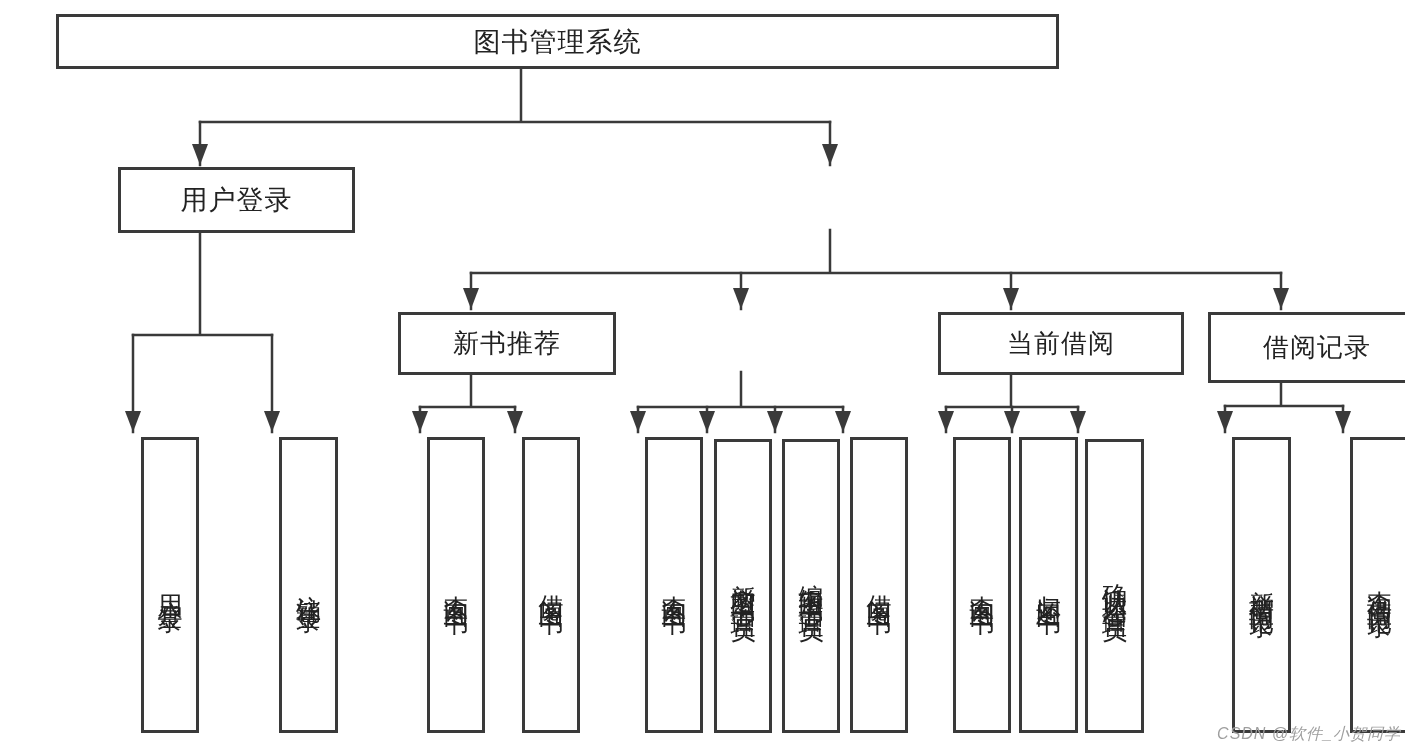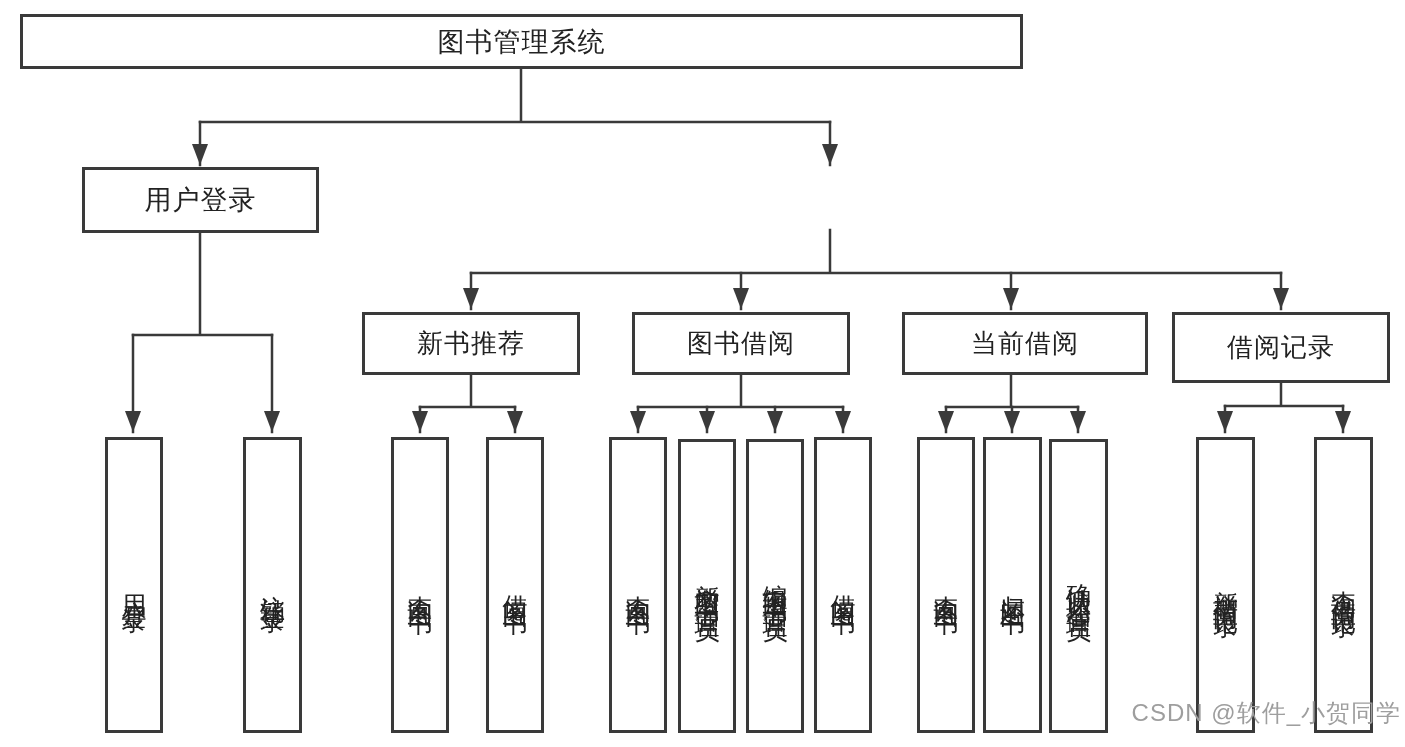--- a/index.html
+++ b/index.html
@@ -25,37 +25,39 @@
   }
   .connectors .arrowhead{fill:var(--line);}
   .box{
     position:absolute;
     box-sizing:border-box;
     background:var(--background);
     border:3px solid var(--line);
     display:flex;align-items:center;justify-content:center;
     color:var(--text);
     z-index:2;
+    margin-left:36px;
   }
   .box.h{font-size:27px;letter-spacing:1px;}
   .box.h3{font-size:26px;letter-spacing:1px;}
   .box.v{
     font-size:25px;
     letter-spacing:5px;
     writing-mode:vertical-rl;
     text-orientation:mixed;
     line-height:1;
   }
   .watermark{
     position:absolute;
-    right:4px;bottom:18px;
-    font-size:24px;
+    right:4px;bottom:2px;
+    font-size:16px;
     color:var(--watermark);
     z-index:5;
     letter-spacing:1px;
+    font-style:italic;
   }
 </style>
 </head>
 <body>
 
 <div class="stage">
 
   <svg class="connectors" width="1405" height="747" viewBox="0 0 1405 747" xmlns="http://www.w3.org/2000/svg">
     <defs>
       <marker id="arw" orient="auto" markerUnits="userSpaceOnUse" markerWidth="24" markerHeight="20" refX="21" refY="8" overflow="visible">
@@ -106,23 +108,20 @@
     <span>图书管理系统</span>
   </div>
 
   <div class="box h" style="left:82px;top:167px;width:237px;height:66px">
     <span>用户登录</span>
   </div>
 
   <div class="box h3" style="left:362px;top:312px;width:218px;height:63px">
     <span>新书推荐</span>
   </div>
-  <div class="box h3" style="left:632px;top:312px;width:218px;height:63px">
-    <span>图书借阅</span>
-  </div>
   <div class="box h3" style="left:902px;top:312px;width:246px;height:63px">
     <span>当前借阅</span>
   </div>
   <div class="box h3" style="left:1172px;top:312px;width:218px;height:71px">
     <span>借阅记录</span>
   </div>
 
   <div class="box v" style="left:105px;top:437px;width:58px;height:296px">
     <span>用户登录</span>
   </div>

